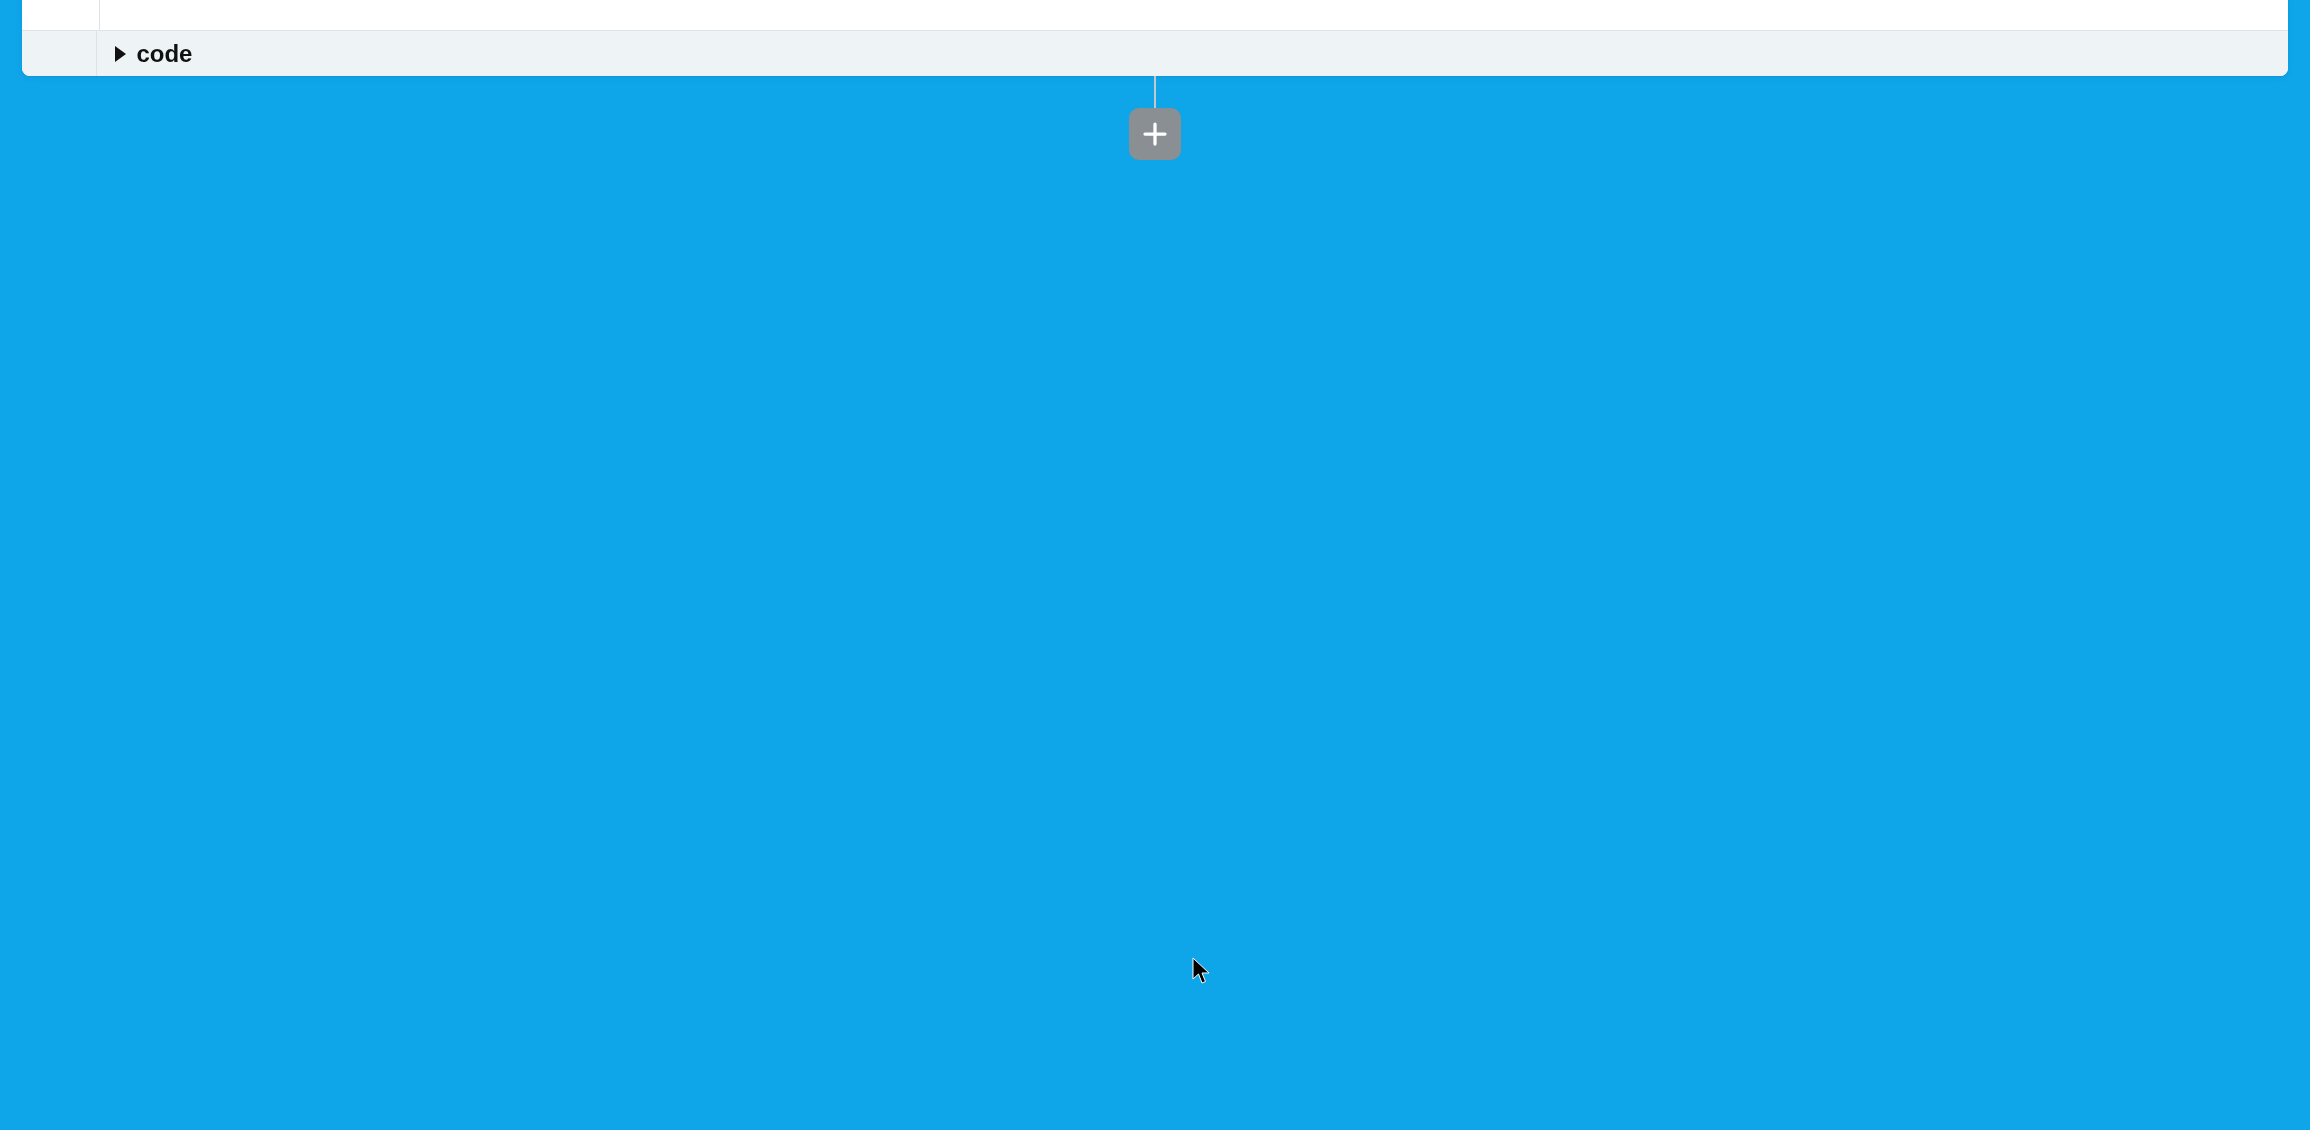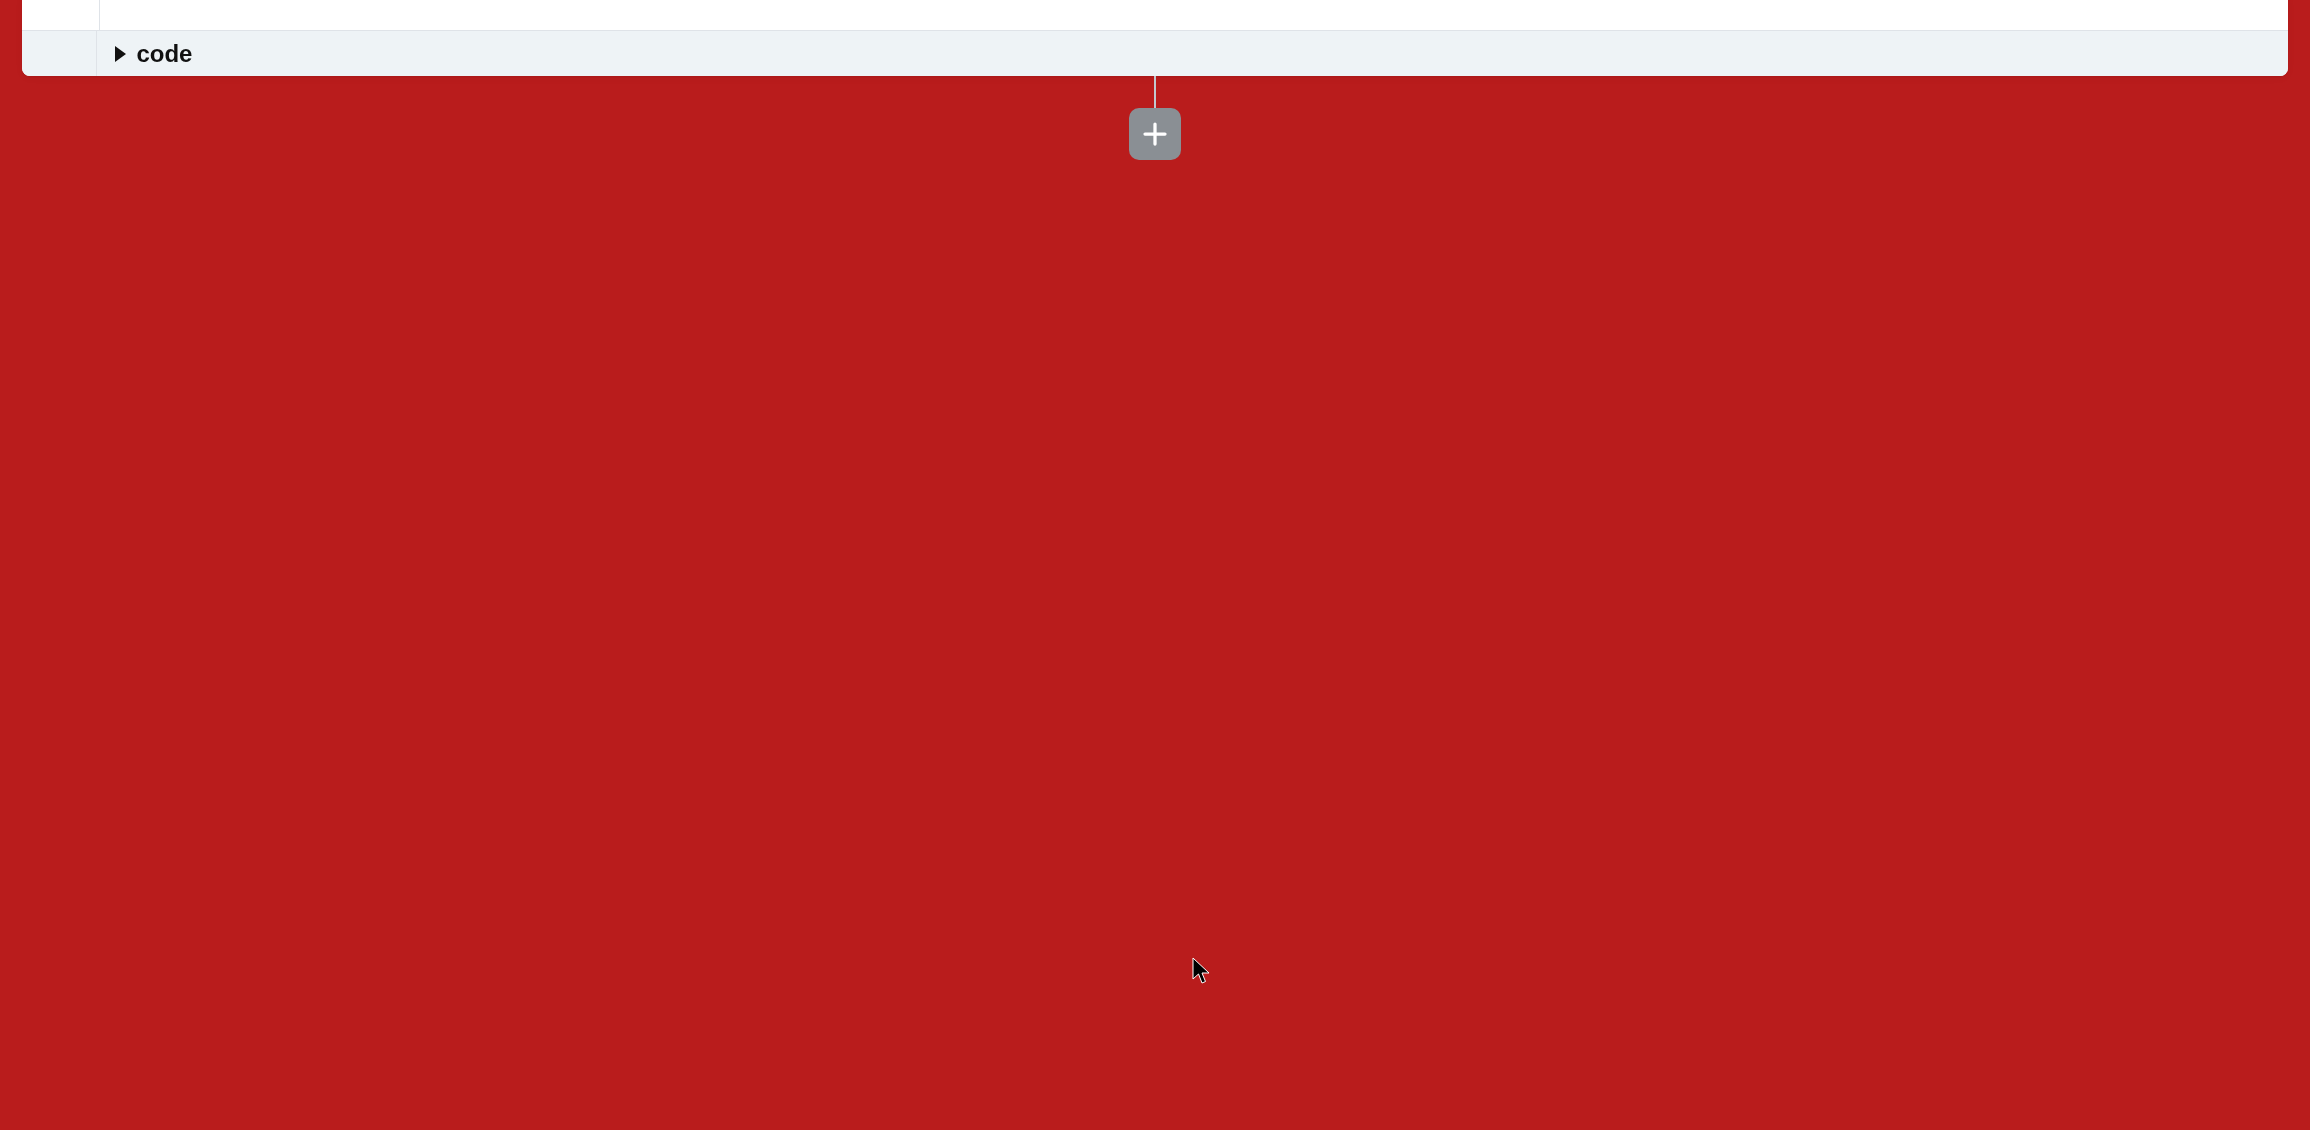--- a/index.html
+++ b/index.html
@@ -11,21 +11,21 @@
       width: 100%;
       height: 100%;
       background: #eef1f4;
       font-family: -apple-system, BlinkMacSystemFont, "Segoe UI", Helvetica, Arial, sans-serif;
       overflow: hidden;
     }
     .canvas {
       position: relative;
       width: 2310px;
       height: 1130px;
-      background: #b91c1c;
+      background: #0ea5e9;
     }
 
     
     .card {
       position: absolute;
       left: 22px;
       right: 22px;
       top: -10px;
       background: #ffffff;
       border-radius: 8px;

